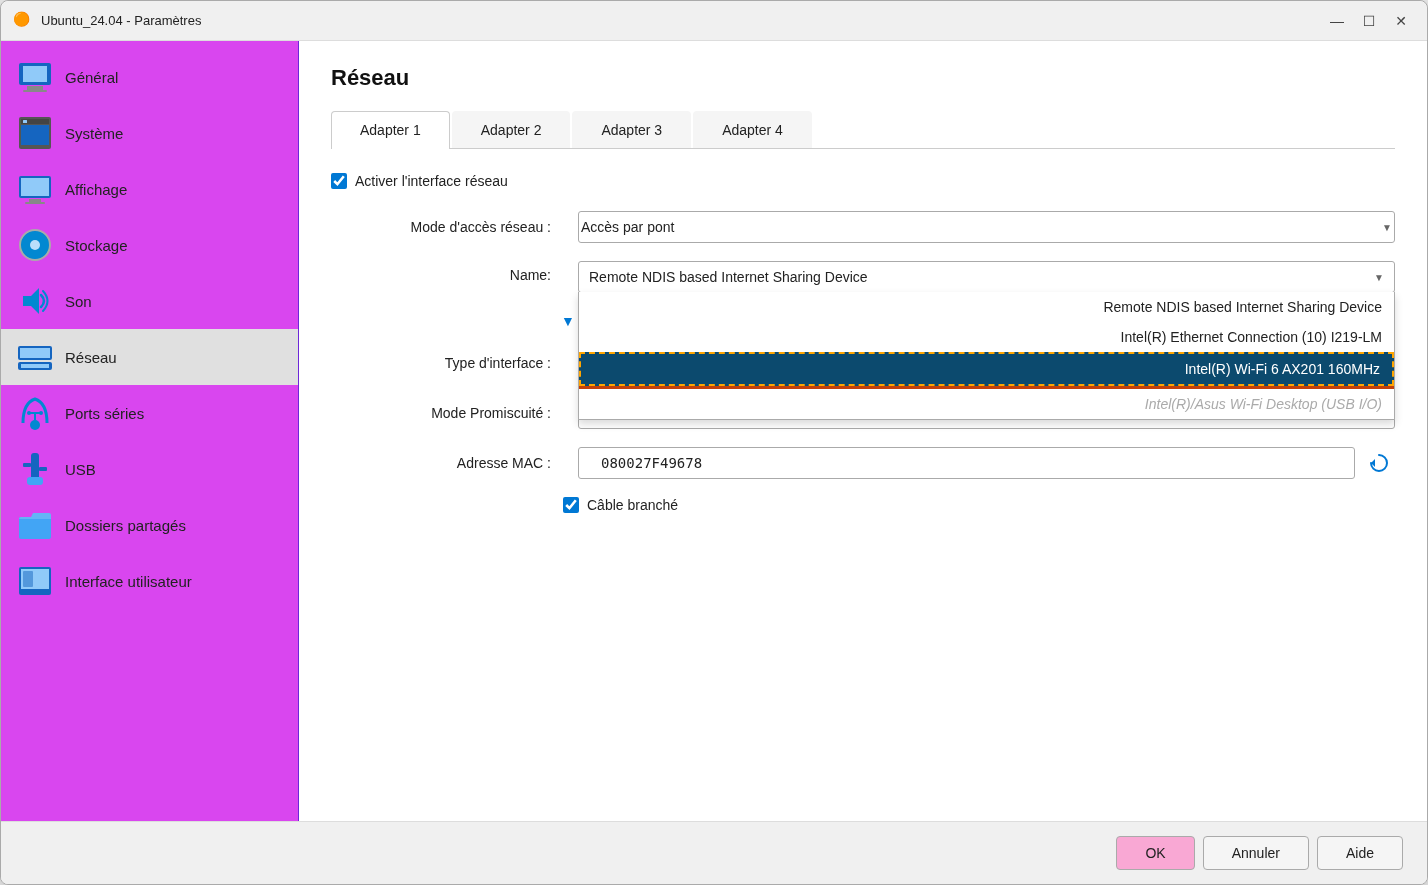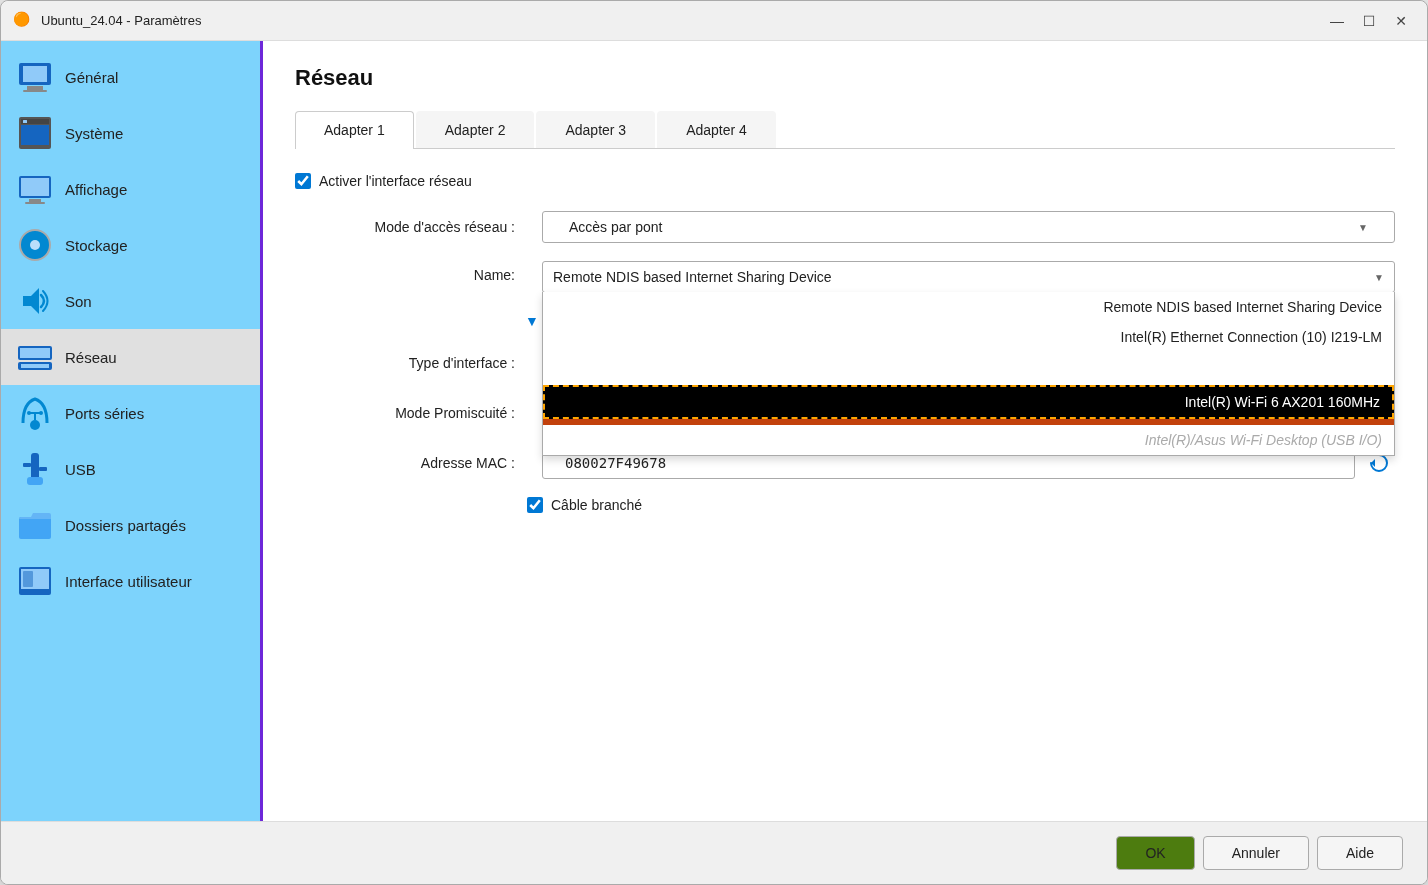--- a/index.html
+++ b/index.html
@@ -66,23 +66,23 @@
     }
 
     .main-content {
       display: flex;
       flex: 1;
       overflow: hidden;
     }
 
     
     .sidebar {
-      width: 262px;
-      background: #7dd3fc;
-      border-right: 3px solid #6d28d9;
+      width: 298px;
+      background: #d946ef;
+      border-right: 1px solid #6d28d9;
       padding: 8px 0;
       overflow-y: auto;
     }
     .sidebar-item {
       display: flex;
       align-items: center;
       gap: 12px;
       padding: 10px 16px;
       cursor: pointer;
       border-radius: 0;
@@ -183,21 +183,21 @@
     .field-control {
       flex: 1;
       display: flex;
       align-items: center;
       gap: 8px;
     }
     .select-box {
       border: 1px solid #aaa;
       background: white;
       border-radius: 3px;
-      padding: 5px 26px;
+      padding: 5px 2px;
       font-size: 14px;
       color: #222;
       display: flex;
       align-items: center;
       justify-content: space-between;
       cursor: pointer;
       min-width: 300px;
       height: 32px;
     }
     .select-box.full-width {
@@ -242,24 +242,23 @@
       z-index: 100;
       box-shadow: 0 4px 8px rgba(0,0,0,0.15);
     }
     .dropdown-item {
       padding: 7px 12px;
       font-size: 14px;
       cursor: pointer;
       color: #222;
     }
     .dropdown-item.highlighted {
-      background: #000000;
+      background: #0c4a6e;
       color: white;
       border: 2px dashed orange;
-      margin-top: 33px;
     }
 
     
     .advanced-row {
       display: flex;
       align-items: center;
       gap: 8px;
       padding-left: 0;
       margin-top: 2px;
     }
@@ -310,21 +309,21 @@
     .footer-btn {
       padding: 8px 28px;
       border: 1px solid #aaa;
       border-radius: 4px;
       font-size: 14px;
       cursor: pointer;
       background: #f5f5f5;
       color: #222;
     }
     .footer-btn.primary {
-      background: #4d7c0f;
+      background: #f9a8d4;
       border-color: #aaa;
     }
   </style>
 </head>
 <body>
 
 <div class="window">
 
   <div class="titlebar">
     <div class="titlebar-left">
@@ -492,21 +491,21 @@
           <div class="field-control">
             <div class="dropdown-container">
               <div class="dropdown-trigger">
                 <span>Remote NDIS based Internet Sharing Device</span>
                 <span class="select-chevron">▼</span>
               </div>
               <div class="dropdown-list">
                 <div class="dropdown-item">Remote NDIS based Internet Sharing Device</div>
                 <div class="dropdown-item">Intel(R) Ethernet Connection (10) I219-LM</div>
                 <div class="dropdown-item highlighted">Intel(R) Wi-Fi 6 AX201 160MHz</div>
-                <div class="dropdown-item" style="color: #aaa; font-style: italic; overflow: hidden; text-overflow: ellipsis; white-space: nowrap; border-top: 6px solid #c2410c;">Intel(R)/Asus Wi-Fi Desktop (USB I/O)</div>
+                <div class="dropdown-item" style="color: #aaa; font-style: italic; overflow: hidden; text-overflow: ellipsis; white-space: nowrap; border-top: 3px solid #c2410c;">Intel(R)/Asus Wi-Fi Desktop (USB I/O)</div>
               </div>
             </div>
           </div>
         </div>
 
         <div class="advanced-row" style="padding-left: 230px;">
           <span class="advanced-arrow">▼</span>
           <span class="advanced-label">Advanced</span>
         </div>
 

